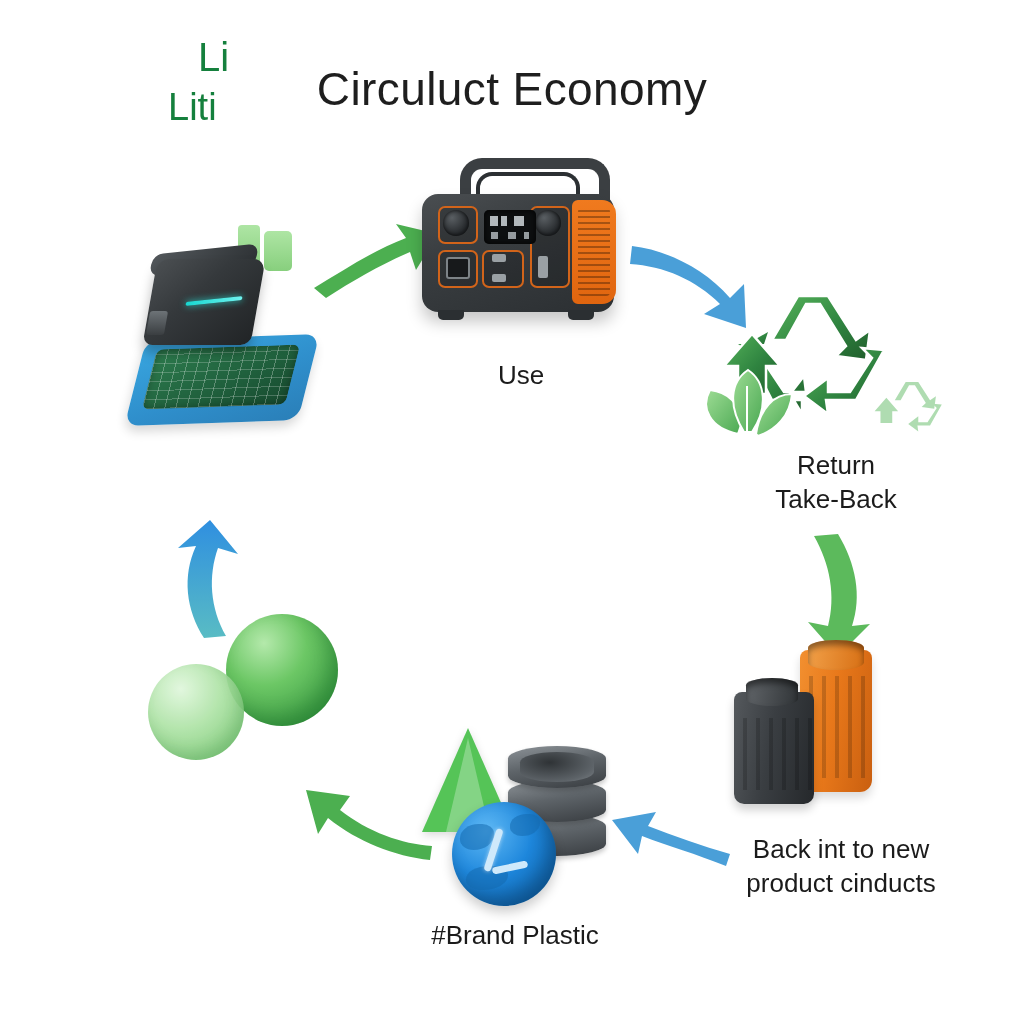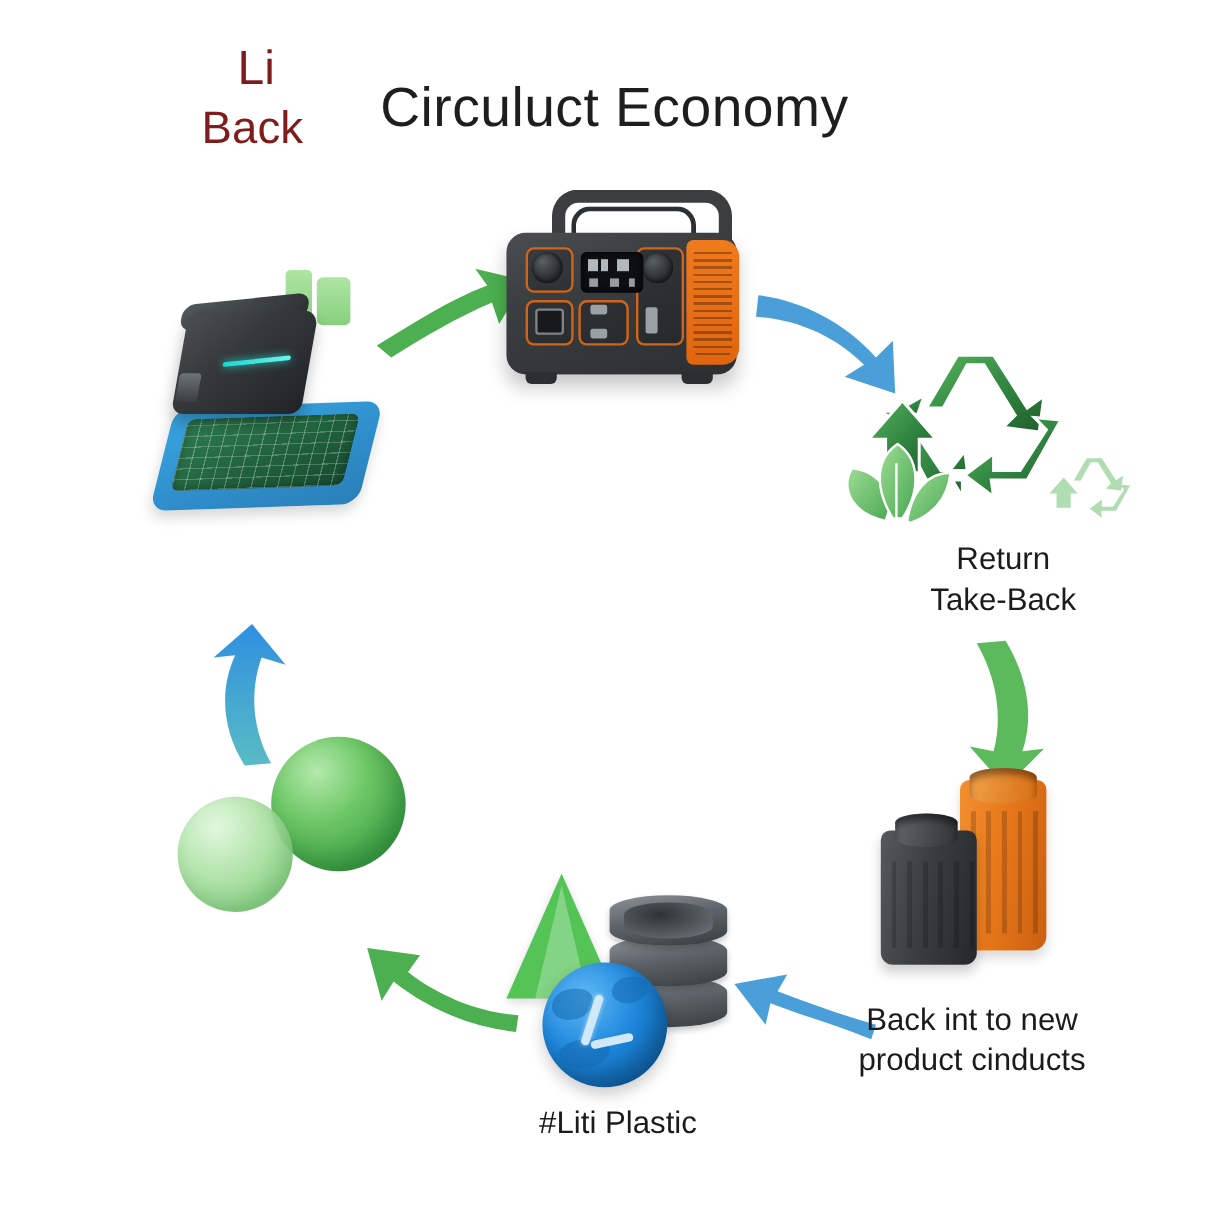--- a/index.html
+++ b/index.html
@@ -338,35 +338,35 @@
   }
   #sph-small {
     left: 2px; top: 52px; width: 96px; height: 96px;
     background: radial-gradient(circle at 34% 26%, #e0f7dc 0%, #aee3a6 42%, #7fcd79 82%, #6ec268 100%);
     opacity: .92;
     box-shadow: inset -6px -8px 14px rgba(0,80,20,.16);
   }
   .sphere-txt {
     position: absolute;
     font-size: 40px;
-    color: #7f1d1d;
+    color: #15803d;
     font-weight: 400;
     line-height: 1;
   }
   #txt-li   { left: 198px; top: 37px; }
   #txt-liti { left: 168px; top: 88px; font-size: 38px; }
 
   
   .arrow { position: absolute; }
 
   
   #lbl-use   { left: 416px; top: 358px; width: 210px; }
   #lbl-mfg   { left: 60px;  top: 462px; width: 330px; }
   #lbl-ret   { left: 716px; top: 448px; width: 240px; }
-  #lbl-back  { left: 660px; top: 832px; width: 300px; }
+  #lbl-back  { left: 691px; top: 832px; width: 300px; }
   #lbl-brand { left: 380px; top: 918px; width: 270px; }
   #lbl-dis   { left: 60px;  top: 762px; width: 300px; }
 </style>
 </head>
 <body>
 
 <div id="stage">
 
   <div id="title">Circuluct Economy</div>
 
@@ -429,20 +429,21 @@
     <div class="ps-usb" id="usb-1"></div>
     <div class="ps-usb" id="usb-2"></div>
     <div class="ps-usb" id="usb-3"></div>
     <div class="ps-screen">
       <div class="ps-screen-txt"></div>
       <div class="ps-screen-icons"></div>
     </div>
     <div class="ps-foot" id="foot-l"></div>
     <div class="ps-foot" id="foot-r"></div>
   </div>
+  <div class="node-label" id="lbl-use">Use</div>
 
   <div class="node" id="ret-art">
     <svg width="250" height="160" viewBox="0 0 250 160">
       <defs>
         <linearGradient id="gRec" x1="0" y1="0" x2="1" y2="1">
           <stop offset="0%" stop-color="#57b45b"></stop>
           <stop offset="55%" stop-color="#2f8440"></stop>
           <stop offset="100%" stop-color="#215e2c"></stop>
         </linearGradient>
         <linearGradient id="gLeaf" x1="0" y1="0" x2="1" y2="1">
@@ -503,22 +504,22 @@
     <div class="pyramid"></div>
     <div class="pyramid-hi"></div>
     <div class="globe">
       <div class="globe-blob" id="gb1"></div>
       <div class="globe-blob" id="gb2"></div>
       <div class="globe-blob" id="gb3"></div>
       <div class="globe-l"></div>
       <div class="globe-l2"></div>
     </div>
   </div>
-  <div class="node-label" id="lbl-brand">#Liti Plastic</div>
+  <div class="node-label" id="lbl-brand">#Brand Plastic</div>
 
   <div class="node" id="dis-art">
     <div class="sphere" id="sph-big"></div>
     <div class="sphere" id="sph-small"></div>
   </div>
   <div class="sphere-txt" id="txt-li">Li</div>
-  <div class="sphere-txt" id="txt-liti">Back</div>
+  <div class="sphere-txt" id="txt-liti">Liti</div>
 
 </div>
 
 </body></html>

